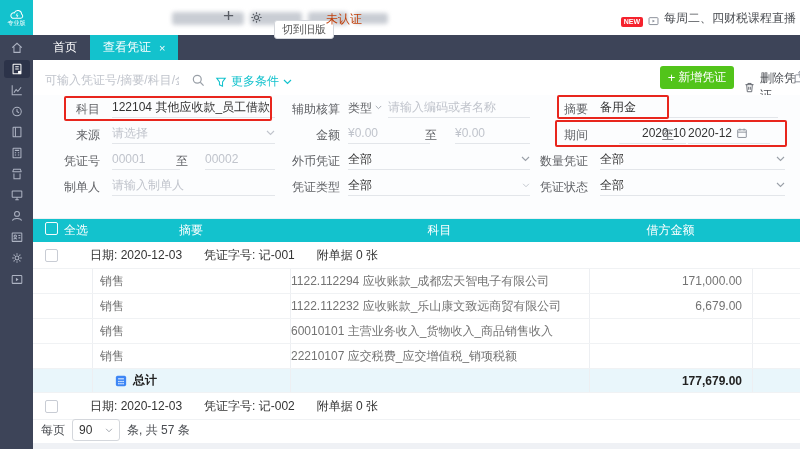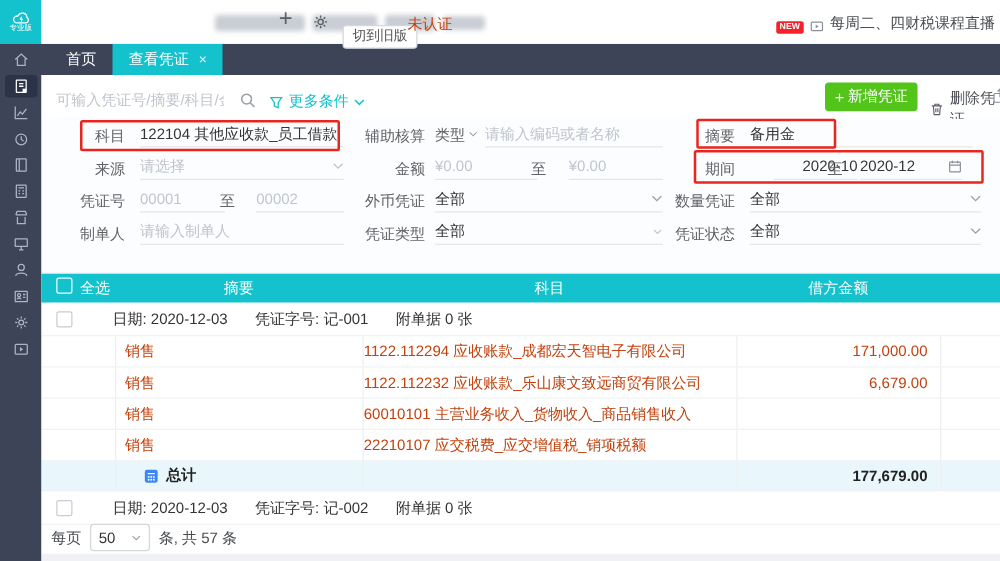--- a/index.html
+++ b/index.html
@@ -45,21 +45,21 @@
 #table{position:absolute;left:0;top:159px;width:767px}
 .t-head{height:23px;background:#13c2cd;color:#fff;display:grid;grid-template-columns:59px 198px 299px 163px 1fr;align-items:center}
 .t-head .hc0{display:flex;gap:6px;padding-left:12px}
 .t-head .hc{text-align:center}
 .cbx{width:13px;height:13px;border:1px solid #c8ccd4;border-radius:2px;background:#fff;flex:0 0 auto;cursor:pointer}
 .cbx.w{border-color:rgba(255,255,255,.95);background:transparent}
 .t-grouprow{height:27px;display:flex;align-items:center;border-bottom:1px solid #f0f2f4;color:#333}
 .t-grouprow .cbx{margin-left:12px}
 .g-seg{margin-left:22px}
 .g-seg.first{margin-left:32px}
-.t-row{height:25px;display:grid;grid-template-columns:59px 198px 299px 163px 1fr;border-bottom:1px solid #f0f2f4;color:#c2410c}
+.t-row{height:25px;display:grid;grid-template-columns:59px 198px 299px 163px 1fr;border-bottom:1px solid #f0f2f4;color:#737373}
 .t-row .c{height:100%;display:flex;align-items:center;overflow:hidden;white-space:nowrap}
 .t-row .c1{padding-left:7px;border-left:1px solid #edeff2}
 .t-row .c2{border-left:1px solid #edeff2}
 .t-row .c3{justify-content:flex-end;padding-right:10px;border-left:1px solid #edeff2}
 .t-row .c4{border-left:1px solid #edeff2}
 .t-row.total{background:#e9f6fb;height:24px;color:#222;font-weight:bold}
 .t-row.total .c1{padding-left:22px;gap:6px}
 
 #pager{position:absolute;left:0;top:358px;height:24px;display:flex;align-items:center;gap:7px;padding-left:8px;color:#4a4d52}
 #page-size{width:48px;height:22px;border:1px solid #d4d7dc;border-radius:3px;background:#fff;display:flex;align-items:center;justify-content:space-between;padding:0 6px;color:#333;cursor:pointer}
@@ -286,21 +286,21 @@
       </div>
     <div class="fl" style="left:370px;top:32px;width:34px">至</div>
     <div class="fu ph" style="left:422px;top:28px;width:75px">
         <span>¥0.00</span>
       </div>
     <div class="fl" style="left:488px;top:32px">期间</div>
     <div class="fu" style="left:586px;top:28px;width:67px;justify-content:flex-end">
         <span>2020-10</span>
       </div>
     <div class="fl" style="left:607px;top:32px;width:34px">至</div>
-    <div class="fu" style="left:655px;top:28px;width:82px;justify-content:space-between;gap:4px">
+    <div class="fu" style="left:655px;top:28px;width:82px;justify-content:flex-start;gap:4px">
       <span>2020-12</span>
       <span>
         <svg width="12" height="12" viewBox="0 0 14 14" fill="none" stroke="#8a8f99" stroke-width="1.1">
           <rect x="2" y="3.2" width="10" height="9" rx="0.5"></rect>
             <path d="M2 6 H12 M4.6 1.8 V4.2 M9.4 1.8 V4.2"></path>
         </svg>
       </span>
     </div>
 
     <div class="fl" style="left:0;top:58px">凭证号</div>
@@ -423,21 +423,21 @@
           <span class="g-seg first">日期: 2020-12-03</span>
           <span class="g-seg">凭证字号: 记-002</span>
           <span class="g-seg">附单据 0 张</span>
         </div>
       </div>
   </div>
 
   <div id="pager">
     <span>每页</span>
     <div id="page-size">
-      <span>50</span>
+      <span>90</span>
       <svg width="8" height="5" viewBox="0 0 9 6" fill="none" stroke="#9aa0a8" stroke-width="1.1">
           <path d="M1 1 L4.5 4.5 L8 1"></path>
         </svg>
     </div>
     <span>条, 共 57 条</span>
   </div>
   <div id="footer-band"></div>
 </div>
 
 </body></html>

